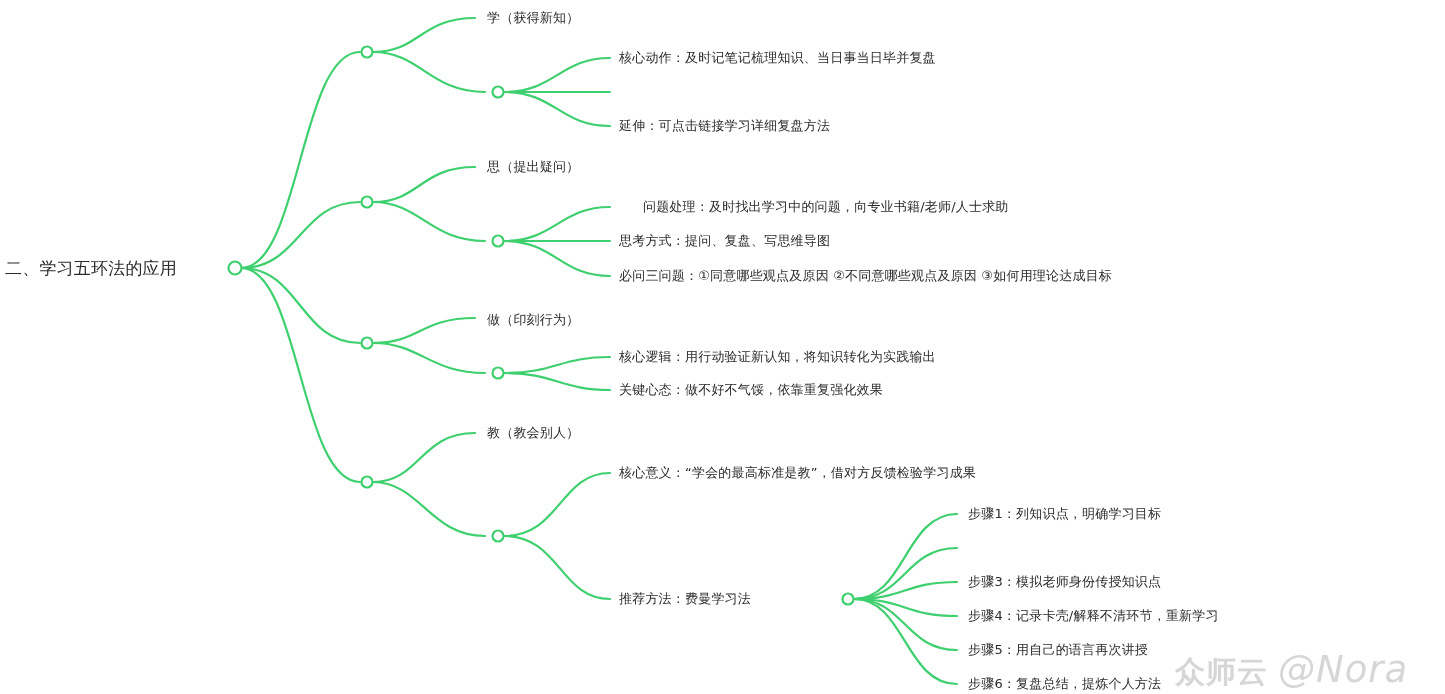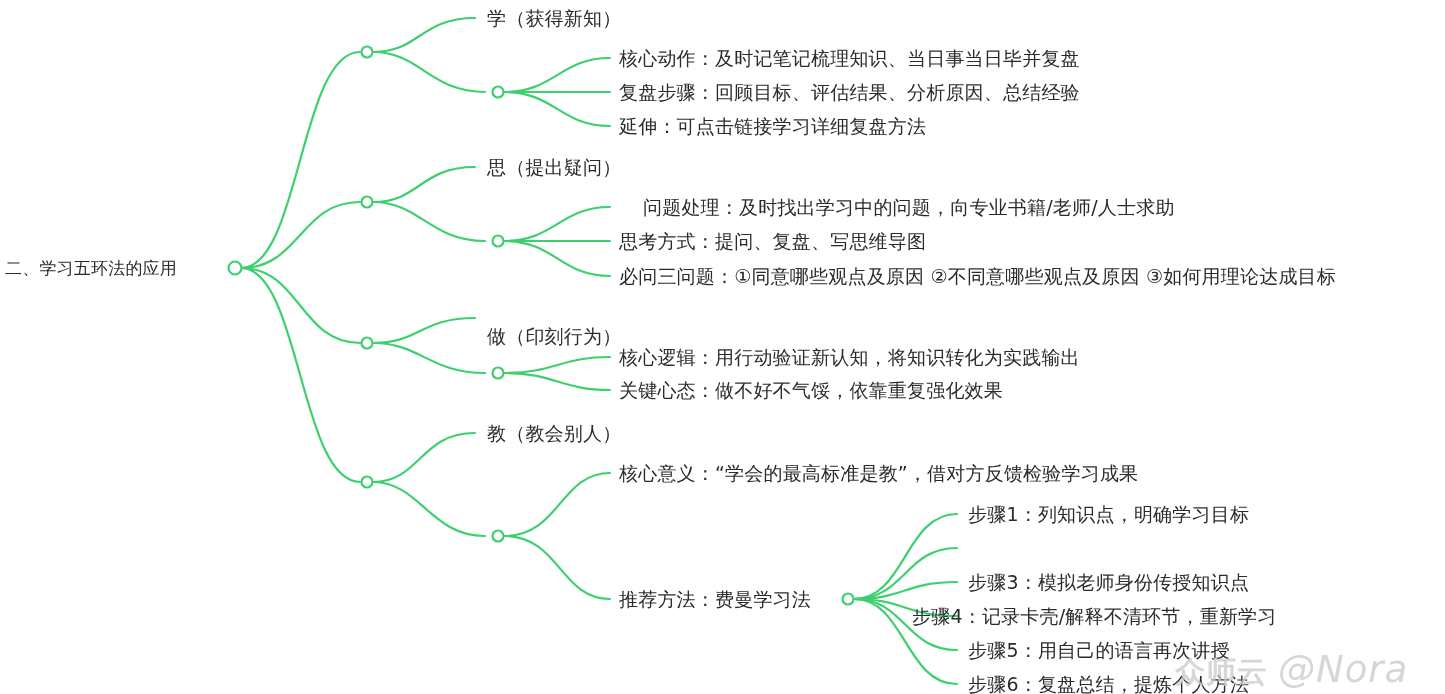--- a/index.html
+++ b/index.html
@@ -2,21 +2,21 @@
 <html><head>
 <meta charset="utf-8">
 <style>
   html, body { margin: 0; padding: 0; background: #ffffff; }
   body { width: 1445px; height: 694px; position: relative; overflow: hidden;
          font-family: "DejaVu Sans", "Liberation Sans", sans-serif; color: #2b2b2b; }
   #canvas { position: absolute; left: 0; top: 0; width: 1445px; height: 694px; }
   svg.links { position: absolute; left: 0; top: 0; width: 1445px; height: 694px; }
   svg.links path { fill: none; stroke: #3ecf6e; stroke-width: 2.2; stroke-linecap: round; }
   svg.links circle { fill: #ffffff; stroke: #3ecf6e; stroke-width: 2.2; }
-  .label { position: absolute; white-space: nowrap; font-size: 19px; line-height: 24px;
+  .label { position: absolute; white-space: nowrap; font-size: 13px; line-height: 24px;
            transform: translateY(-50%); letter-spacing: 0.2px; }
   .root-label { font-size: 17px; }
   .watermark { position: absolute; left: 1175px; top: 648px; font-size: 30px; font-weight: bold;
                color: rgba(200,200,200,0.75); white-space: nowrap; letter-spacing: 1px; }
   .watermark .handle { font-style: italic; font-weight: normal; font-size: 37px; margin-left: 10px; }
 </style>
 </head>
 <body>
 
 <div id="canvas">
@@ -65,38 +65,37 @@
     <circle cx="498" cy="241" r="5.5"></circle>
     <circle cx="498" cy="373" r="5.5"></circle>
     <circle cx="498" cy="536" r="5.5"></circle>
     <circle cx="848" cy="599" r="5.5"></circle>
   </svg>
 
   <div class="label root-label" style="left:5px; top:268px;">二、学习五环法的应用</div>
 
   <div class="label" style="left:487px; top:18px;">学（获得新知）</div>
   <div class="label" style="left:619px; top:58px;">核心动作：及时记笔记梳理知识、当日事当日毕并复盘</div>
-  <div class="label" style="left:619px; top:92px;">复盘步骤：回顾目标、评估结果、分析原因、总结经验</div>
   <div class="label" style="left:619px; top:126px;">延伸：可点击链接学习详细复盘方法</div>
 
   <div class="label" style="left:487px; top:167px;">思（提出疑问）</div>
   <div class="label" style="left:619px; top:207px;margin-left:24px;">问题处理：及时找出学习中的问题，向专业书籍/老师/人士求助</div>
   <div class="label" style="left:619px; top:241px;">思考方式：提问、复盘、写思维导图</div>
   <div class="label" style="left:619px; top:276px;text-align:center;">必问三问题：①同意哪些观点及原因 ②不同意哪些观点及原因 ③如何用理论达成目标</div>
 
-  <div class="label" style="left:487px; top:336px;">做（印刻行为）</div>
+  <div class="label" style="left:487px; top:320px;">做（印刻行为）</div>
   <div class="label" style="left:619px; top:357px;">核心逻辑：用行动验证新认知，将知识转化为实践输出</div>
   <div class="label" style="left:619px; top:390px;text-align:right;">关键心态：做不好不气馁，依靠重复强化效果</div>
 
   <div class="label" style="left:487px; top:433px;">教（教会别人）</div>
   <div class="label" style="left:619px; top:473px;">核心意义：“学会的最高标准是教”，借对方反馈检验学习成果</div>
   <div class="label" style="left:619px; top:599px;">推荐方法：费曼学习法</div>
 
   <div class="label" style="left:968px; top:514px;">步骤1：列知识点，明确学习目标</div>
   <div class="label" style="left:968px; top:582px;">步骤3：模拟老师身份传授知识点</div>
-  <div class="label" style="left:912px; top:616px;">步骤4：记录卡壳/解释不清环节，重新学习</div>
+  <div class="label" style="left:968px; top:616px;">步骤4：记录卡壳/解释不清环节，重新学习</div>
   <div class="label" style="left:968px; top:650px;">步骤5：用自己的语言再次讲授</div>
   <div class="label" style="left:968px; top:684px;">步骤6：复盘总结，提炼个人方法</div>
 
   <div class="watermark">
     <span>众师云</span><span class="handle">@Nora</span>
   </div>
 </div>
 
 </body></html>

